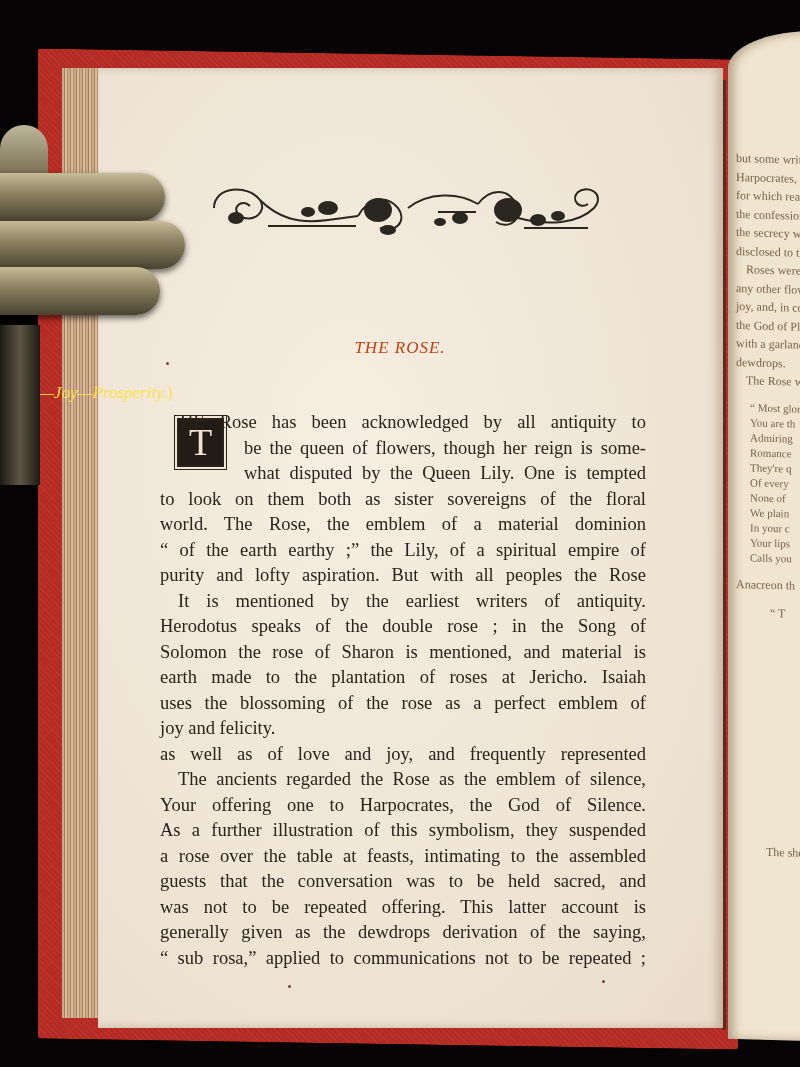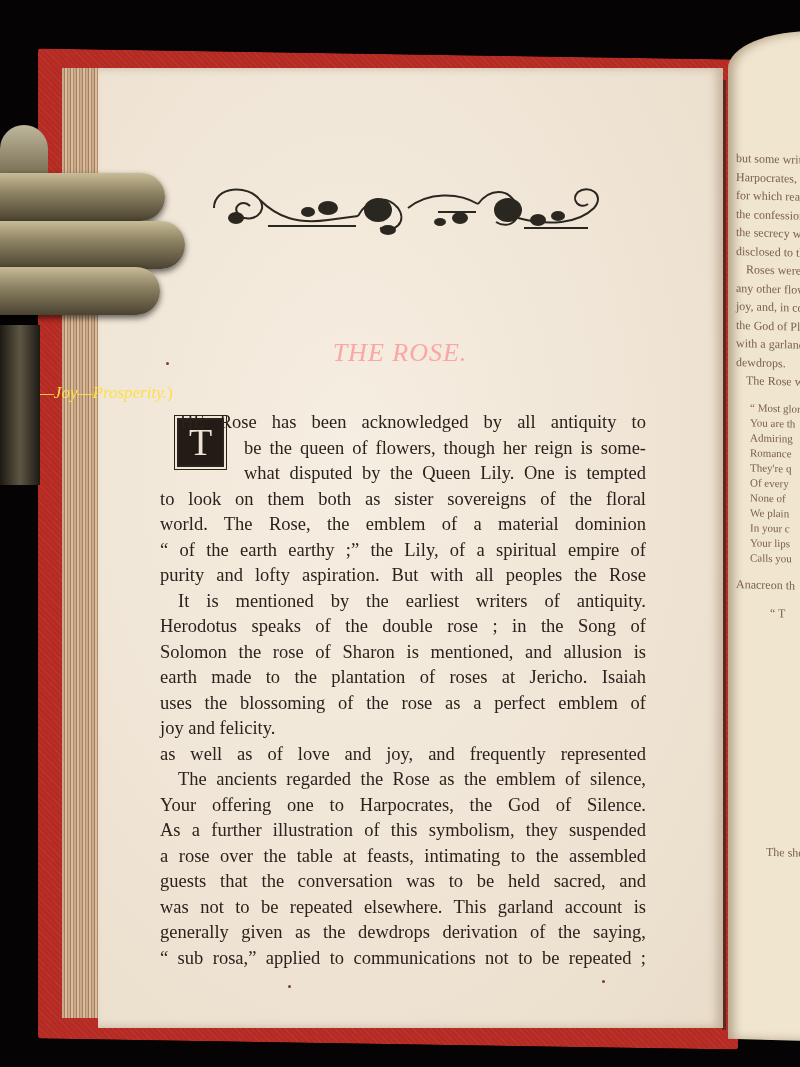--- a/index.html
+++ b/index.html
@@ -18,21 +18,21 @@
   .gutter{position:absolute;left:722px;top:80px;width:4px;height:950px;background:#3a2a1c;opacity:.7;}
   .right-text{position:absolute;left:8px;top:120px;width:120px;font-size:12px;line-height:18.5px;color:#7a6148;white-space:nowrap;}
   .right-text .rl{display:block;}
   .right-text .gap{height:10px;}
   .right-text .poem{padding-left:14px;font-size:11px;line-height:15px;}
   .holder{position:absolute;left:0;top:125px;width:190px;height:360px;}
   .holder .base{position:absolute;left:0;top:0;width:48px;height:58px;border-radius:24px 24px 8px 8px;background:linear-gradient(#bfb79c,#6d6448);}
   .finger{position:absolute;height:48px;border-radius:0 30px 30px 0;background:linear-gradient(180deg,#c8bc98 0%,#8f8464 40%,#4a4331 100%);box-shadow:0 3px 6px rgba(0,0,0,.6);}
   .holder .stem{position:absolute;left:0;top:200px;width:40px;height:160px;background:linear-gradient(90deg,#1d1a15,#5e5643,#1d1a15);}
   .ornament{position:absolute;left:208px;top:178px;width:412px;height:66px;}
-  .title{position:absolute;left:0;width:100%;top:338px;text-align:center;font-style:italic;font-size:26px;letter-spacing:1px;color:#fca5a5;}
+  .title{position:absolute;left:0;width:100%;top:338px;text-align:center;font-style:italic;font-size:17px;letter-spacing:1px;color:#c2410c;}
   .subtitle{position:absolute;left:0;width:100%;top:383px;text-align:left;font-size:17px;color:#fde047;}
   .subtitle i{font-style:italic;}
   .body-text{position:absolute;left:160px;top:410px;width:486px;color:#2b221d;font-size:18.5px;line-height:25.5px;text-align:justify;}
   .line{display:block;white-space:nowrap;text-align:justify;text-align-last:justify;height:25.5px;}
   .line.last{text-align-last:left;}
   .indent{padding-left:18px;}
   .dropcap{position:absolute;left:177px;top:418px;width:43px;height:45px;background:#221b16;border:2px solid #2a221c;box-shadow:0 0 0 2px #f1e7d9,0 0 0 3px #2a221c;color:#efe4d4;font-size:38px;line-height:45px;text-align:center;}
   .speck{position:absolute;width:3px;height:3px;border-radius:50%;background:#7a3d3a;}
 </style>
 </head>
@@ -117,31 +117,31 @@
   <div class="body-text">
     <span class="line" style="padding-left:20px">HE Rose has been acknowledged by all antiquity to</span>
     <span class="line" style="padding-left:84px">be the queen of flowers, though her reign is some-</span>
     <span class="line" style="padding-left:84px">what disputed by the Queen Lily.   One is tempted</span>
     <span class="line">to look on them both as sister sovereigns of the floral</span>
     <span class="line">world.   The Rose, the emblem of a material dominion</span>
     <span class="line">“ of the earth earthy ;” the Lily, of a spiritual empire of</span>
     <span class="line">purity and lofty aspiration.   But with all peoples the Rose</span>
     <span class="line indent">It is mentioned by the earliest writers of antiquity.</span>
     <span class="line">Herodotus speaks of the double rose ; in the Song of</span>
-    <span class="line">Solomon the rose of Sharon is mentioned, and allusion is</span>
+    <span class="line">Solomon the rose of Sharon is mentioned, and material is</span>
     <span class="line">earth made to the plantation of roses at Jericho.   Isaiah</span>
     <span class="line">uses the blossoming of the rose as a perfect emblem of</span>
     <span class="line last">joy and felicity.</span>
     <span class="line">as well as of love and joy, and frequently represented</span>
     <span class="line indent">The ancients regarded the Rose as the emblem of silence,</span>
     <span class="line">Your offering one to Harpocrates, the God of Silence.</span>
     <span class="line">As a further illustration of this symbolism, they suspended</span>
     <span class="line">a rose over the table at feasts, intimating to the assembled</span>
     <span class="line">guests that the conversation was to be held sacred, and</span>
-    <span class="line">was not to be repeated elsewhere.   This garland account is</span>
+    <span class="line">was not to be repeated offering.   This latter account is</span>
     <span class="line">generally given as the dewdrops derivation of the saying,</span>
     <span class="line">“ sub rosa,” applied to communications not to be repeated ;</span>
   </div>
 
   <div class="speck" style="left:166px;top:362px"></div>
   <div class="speck" style="left:288px;top:985px"></div>
   <div class="speck" style="left:602px;top:980px"></div>
 
   <div class="holder">
     <div class="base"></div>

